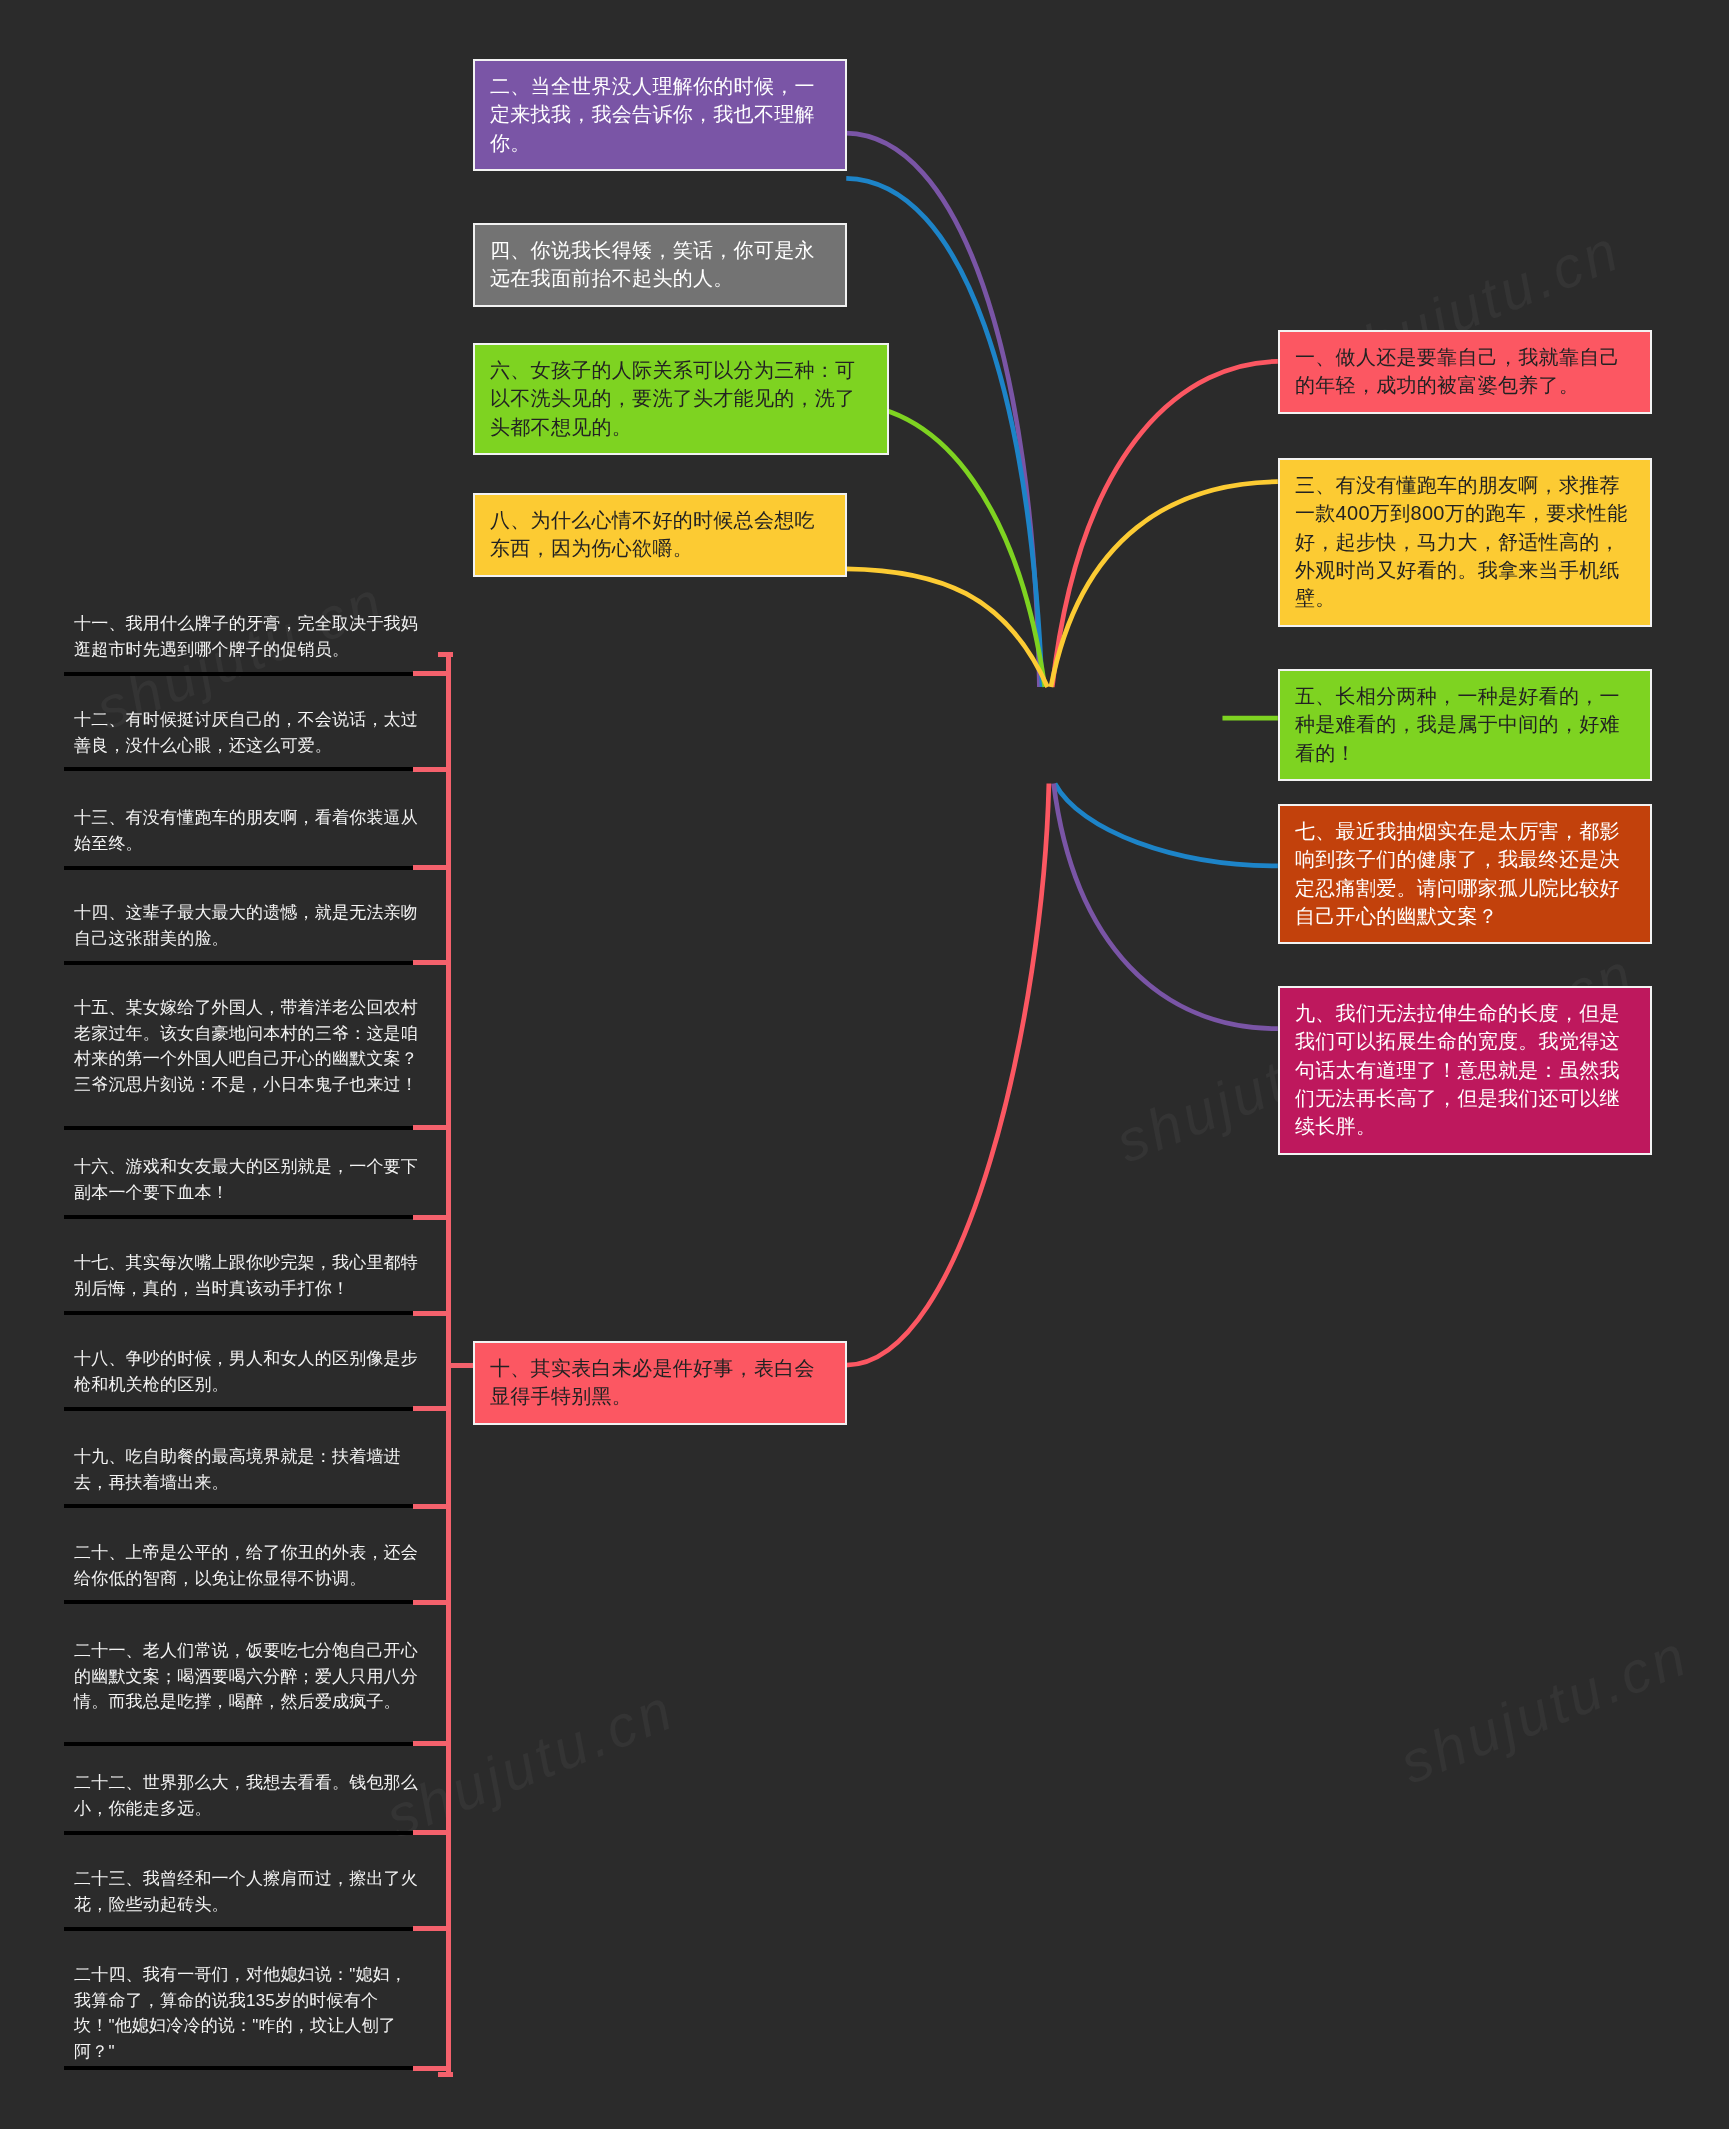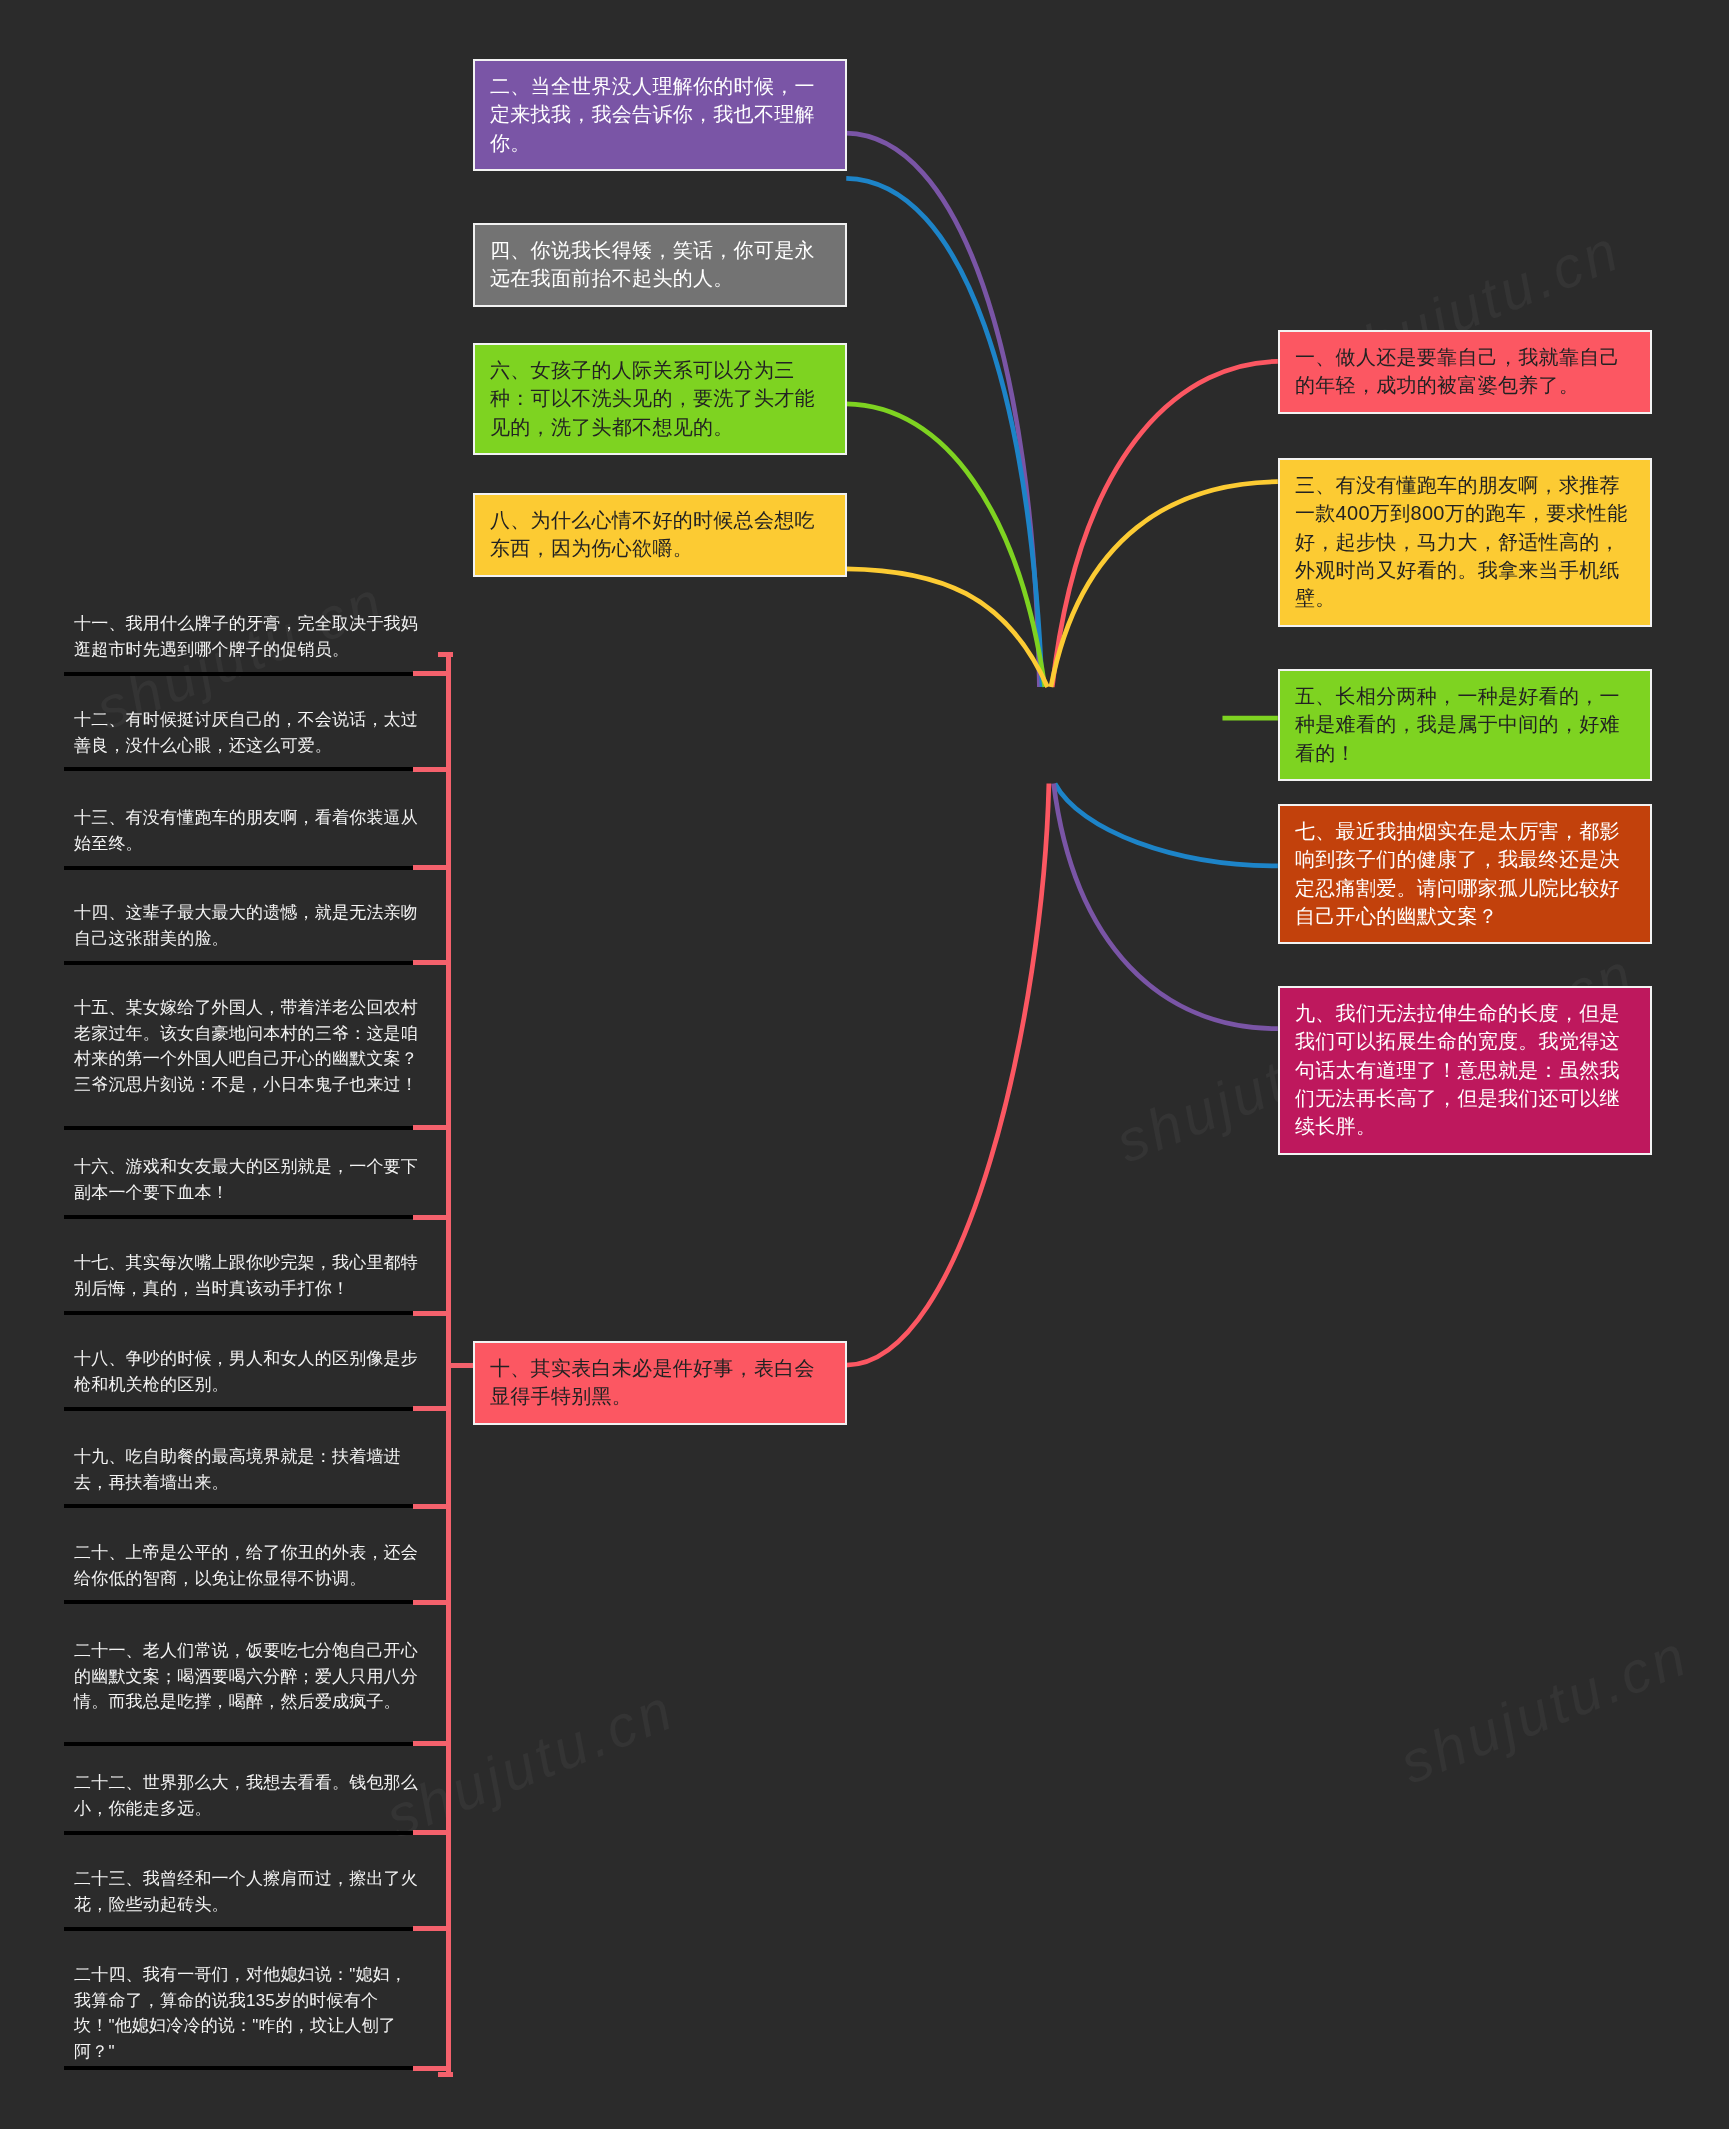--- a/index.html
+++ b/index.html
@@ -120,21 +120,21 @@
 
   <div class="spine-cap" style="left:446px;top:1363px;width:34px;"></div>
 
   <div id="left-branches">
       <div class="node light-text" style="left: 473px; top: 59px; width: 374px; min-height: 107px; background: rgb(122, 85, 166);">
         <span class="txt">二、当全世界没人理解你的时候，一定来找我，我会告诉你，我也不理解你。</span>
       </div>
       <div class="node light-text" style="left: 473px; top: 223px; width: 374px; min-height: 73px; background: #737373;">
         <span class="txt">四、你说我长得矮，笑话，你可是永远在我面前抬不起头的人。</span>
       </div>
-      <div class="node dark-text" style="left: 473px; top: 343px; width: 374px; min-height: 91px; background: rgb(126, 211, 33);">
+      <div class="node dark-text" style="left: 473px; top: 343px; width: 416px; min-height: 91px; background: rgb(126, 211, 33);">
         <span class="txt">六、女孩子的人际关系可以分为三种：可以不洗头见的，要洗了头才能见的，洗了头都不想见的。</span>
       </div>
       <div class="node dark-text" style="left: 473px; top: 493px; width: 374px; min-height: 74px; background: rgb(252, 203, 51);">
         <span class="txt">八、为什么心情不好的时候总会想吃东西，因为伤心欲嚼。</span>
       </div>
       <div class="node dark-text" style="left: 473px; top: 1341px; width: 374px; min-height: 74px; background: rgb(252, 87, 98);">
         <span class="txt">十、其实表白未必是件好事，表白会显得手特别黑。</span>
       </div>
     </div>
   <div id="right-branches">

